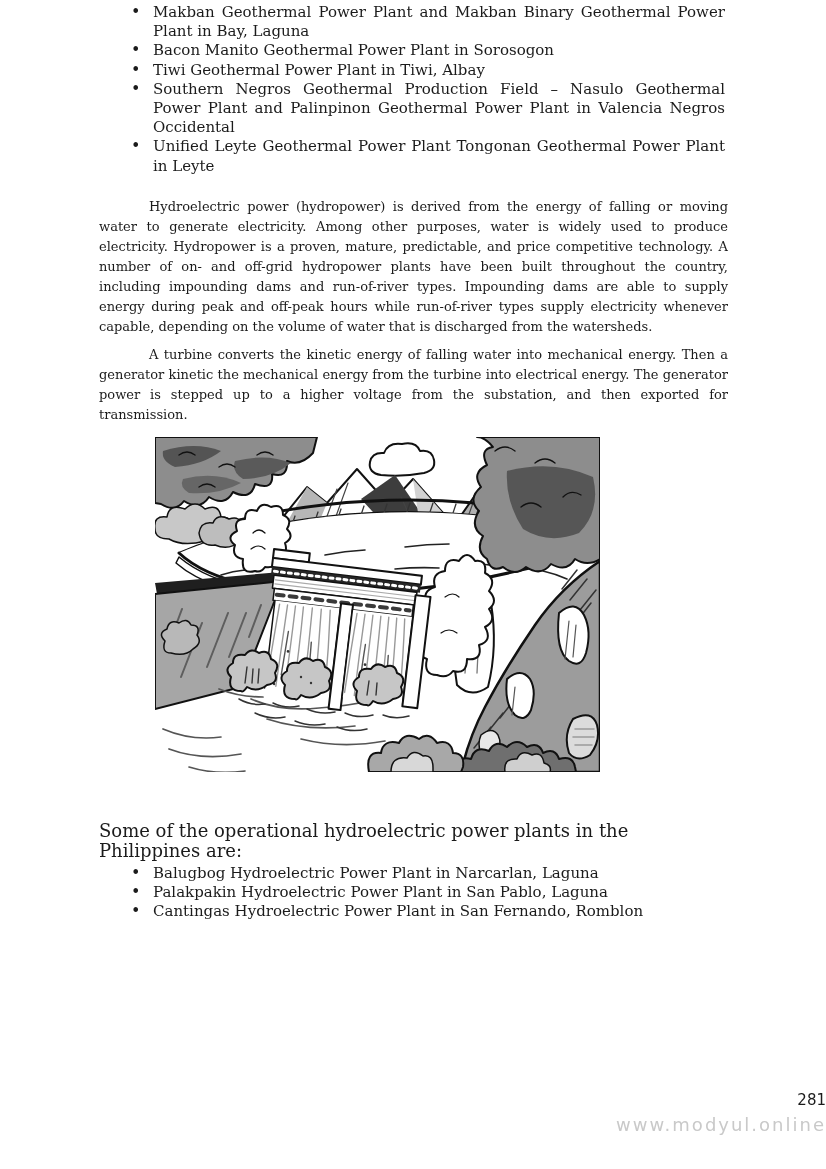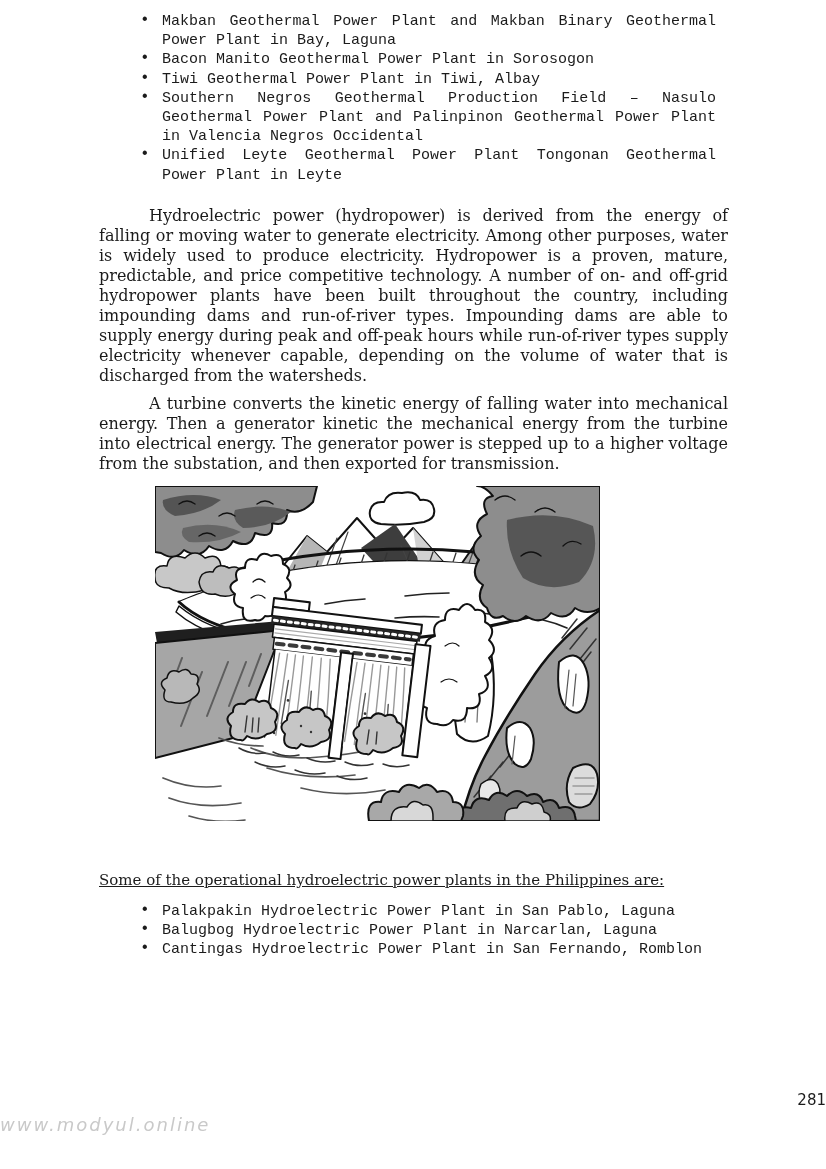--- a/index.html
+++ b/index.html
@@ -2,45 +2,45 @@
 <html><head>
 <meta charset="utf-8">
 <style>
   html,body { margin:0; padding:0; background:#ffffff; }
   .page {
     position:relative; width:826px; height:1169px; background:#ffffff;
     overflow:hidden; color:#1b1b1b;
     font-family:"DejaVu Serif","Liberation Serif",serif;
   }
   .content { position:absolute; left:99px; top:0; width:629px; }
-  ul.blist { list-style:none; margin:12px; padding:0;font-family:Liberation Mono, monospace; }
+  ul.blist { list-style:none; margin:3px; padding:0; }
   ul.blist li {
     position:relative; padding-left:51px; font-size:15px;
     line-height:19.2px; text-align:justify;
   }
   ul.blist li::before { content:"\2022"; position:absolute; left:29px; top:-1px; font-size:16px; }
   .top-list { margin-top:101px; }
   h2.heading { font-size:18px; font-weight:bold; margin:12px 0 0 0; letter-spacing:0.3px; }
   p.body-para {
-    font-size:16px; line-height:20px; text-align:justify;
+    font-size:13px; line-height:20px; text-align:justify;
     text-indent:50px; margin:21px 0 0 0;
   }
   p.body-para + p.body-para { margin-top:8px; }
   .figure { margin:12px 0 0 56px; width:445px; height:335px; }
   .figure svg { display:block; }
-  p.intro { font-size:15px; line-height:20px; margin:49px 0 0 0;text-decoration:underline; }
+  p.intro { font-size:18px; line-height:20px; margin:49px 0 0 0; }
   .bottom-list { margin-top:11px; }
   .page-number {
     position:absolute; top:1091px; left:0; width:100%; text-align:right;
     font-family:"DejaVu Sans","Liberation Sans",sans-serif; font-size:15px; color:#1b1b1b;
   }
   .watermark {
-    position:absolute; top:1114px; left:0; width:100%; text-align:left;
+    position:absolute; top:1114px; left:0; width:100%; text-align:right;
     font-family:"DejaVu Sans","Liberation Sans",sans-serif; font-size:18px;
-    color:#c9c9c9; letter-spacing:2px;font-style:italic;
+    color:#c9c9c9; letter-spacing:2px;
   }
 </style>
 </head>
 <body>
 
 <div class="page">
   <div class="content">
 
     <ul class="blist top-list">
       <li>Makban Geothermal Power Plant and Makban Binary Geothermal Power Plant in Bay, Laguna</li>
@@ -164,21 +164,21 @@
 
           <path d="M214,335 Q210,314 226,316 Q228,302 244,306 Q250,294 264,302 Q274,294 282,306 Q296,302 298,316 Q310,316 308,330 L306,335 Z" fill="#a8a8a8" stroke="#111" stroke-width="2"></path>
           <path d="M236,335 Q236,319 252,321 Q258,311 268,319 Q278,317 278,331 L278,335 Z" fill="#d8d8d8" stroke="#111" stroke-width="1.5"></path>
         </g>
       </svg>
     </div>
 
     <p class="intro">Some of the operational hydroelectric power plants in the Philippines are:</p>
 
     <ul class="blist bottom-list">
+      <li>Balugbog Hydroelectric Power Plant in Narcarlan, Laguna</li>
       <li>Palakpakin Hydroelectric Power Plant in San Pablo, Laguna</li>
-      <li>Balugbog Hydroelectric Power Plant in Narcarlan, Laguna</li>
       <li>Cantingas Hydroelectric Power Plant in San Fernando, Romblon</li>
     </ul>
   </div>
 
   <div class="page-number">281</div>
   <div class="watermark">www.modyul.online</div>
 </div>
 
 </body></html>

